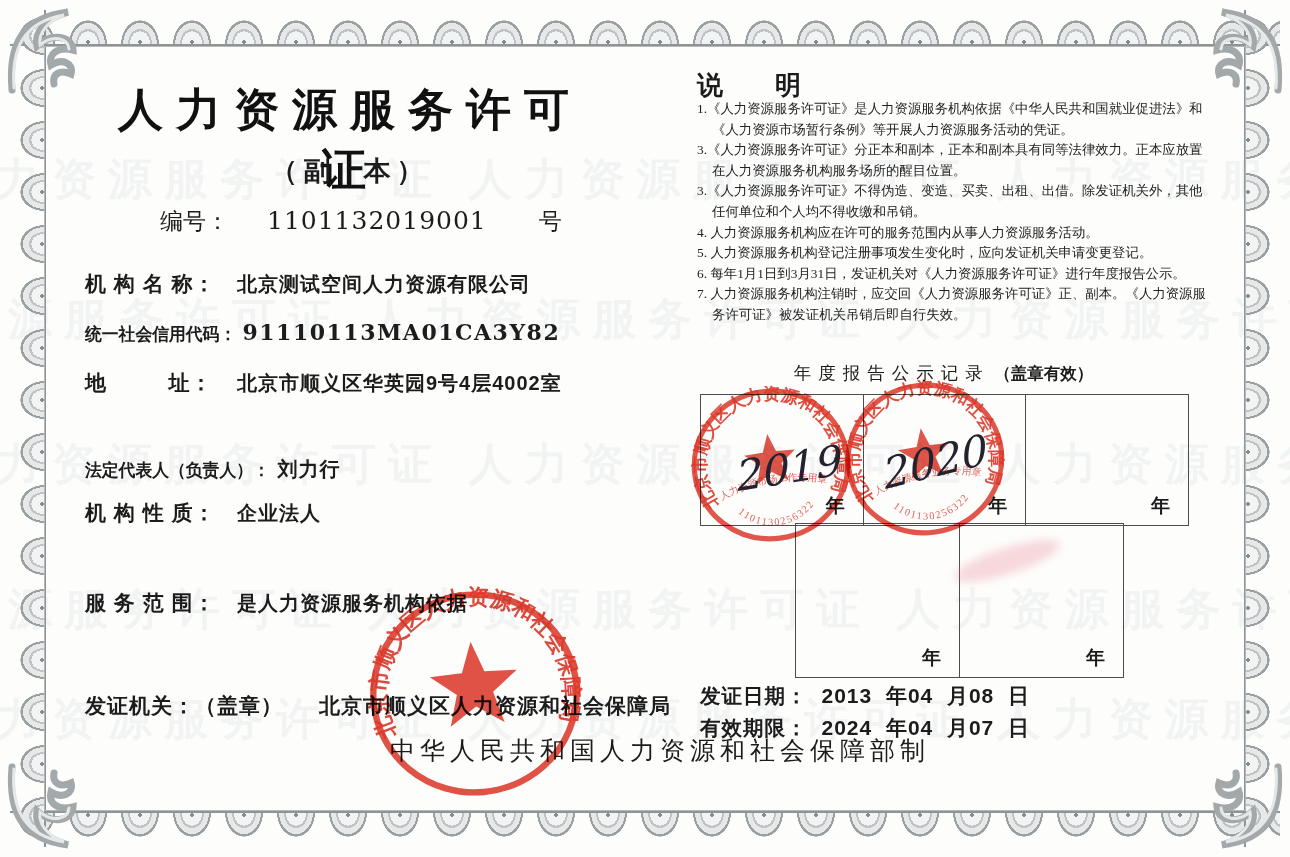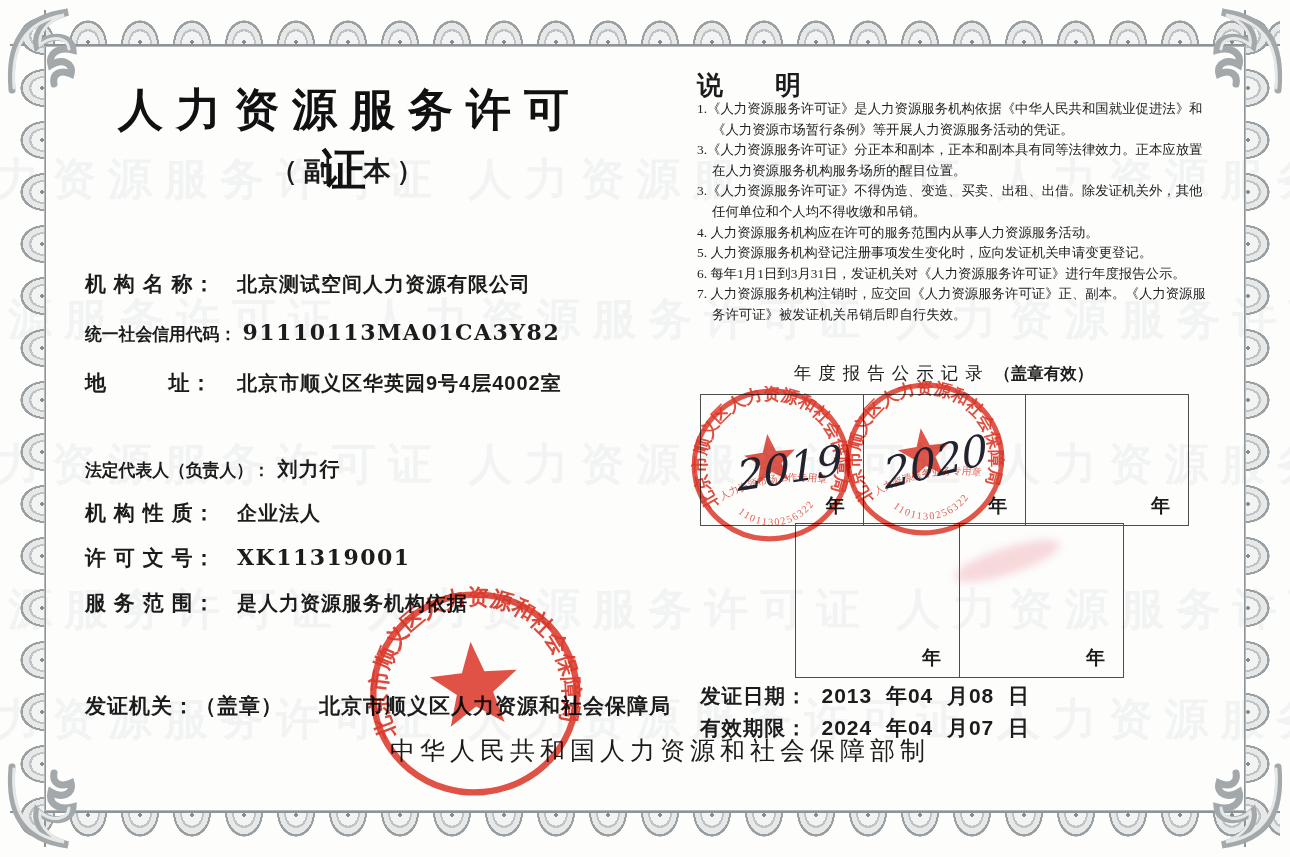--- a/index.html
+++ b/index.html
@@ -129,44 +129,45 @@
 
   <div class="wm" style="top:150px">人力资源服务许可证        人力资源服务许可证        人力资源服务许可证</div>
   <div class="wm" style="top:290px;left:-160px">人力资源服务许可证        人力资源服务许可证        人力资源服务许可证</div>
   <div class="wm" style="top:435px">人力资源服务许可证        人力资源服务许可证        人力资源服务许可证</div>
   <div class="wm" style="top:580px;left:-160px">人力资源服务许可证        人力资源服务许可证        人力资源服务许可证</div>
   <div class="wm" style="top:690px">人力资源服务许可证        人力资源服务许可证        人力资源服务许可证</div>
 
   <div class="title">人力资源服务许可证</div>
   <div class="subtitle">（副  本）</div>
 
+  <div class="serial">
+    <span class="s-label">编号：</span>
+    <span class="s-num">1101132019001</span>
+    <span class="s-suffix">号</span>
+  </div>
 
   <div class="frow" style="top:270px">
     <span class="flabel">机 构 名 称：</span>
     <span class="fvalue">北京测试空间人力资源有限公司</span>
   </div>
   <div class="frow" style="top:319px">
     <span class="flabel small">统一社会信用代码：</span>
     <span class="fvalue code">91110113MA01CA3Y82</span>
   </div>
   <div class="frow" style="top:369px">
     <span class="flabel">地         址：</span>
     <span class="fvalue">北京市顺义区华英园9号4层4002室</span>
   </div>
   <div class="frow" style="top:499px">
     <span class="flabel">机 构 性 质：</span>
     <span class="fvalue">企业法人</span>
   </div>
   <div class="frow" style="top:456px">
     <span class="flabel small">法定代表人（负责人）：</span>
     <span class="fvalue">刘力行</span>
-  </div>
-  <div class="frow" style="top:544px">
-    <span class="flabel">许 可 文 号：</span>
-    <span class="fvalue code">XK11319001</span>
   </div>
   <div class="frow" style="top:589px">
     <span class="flabel">服 务 范 围：</span>
     <span class="fvalue">是人力资源服务机构依据</span>
   </div>
 
   <div class="issuer">
     <span class="flabel">发证机关：（盖章）</span>
     <span class="fvalue">北京市顺义区人力资源和社会保障局</span>
   </div>

